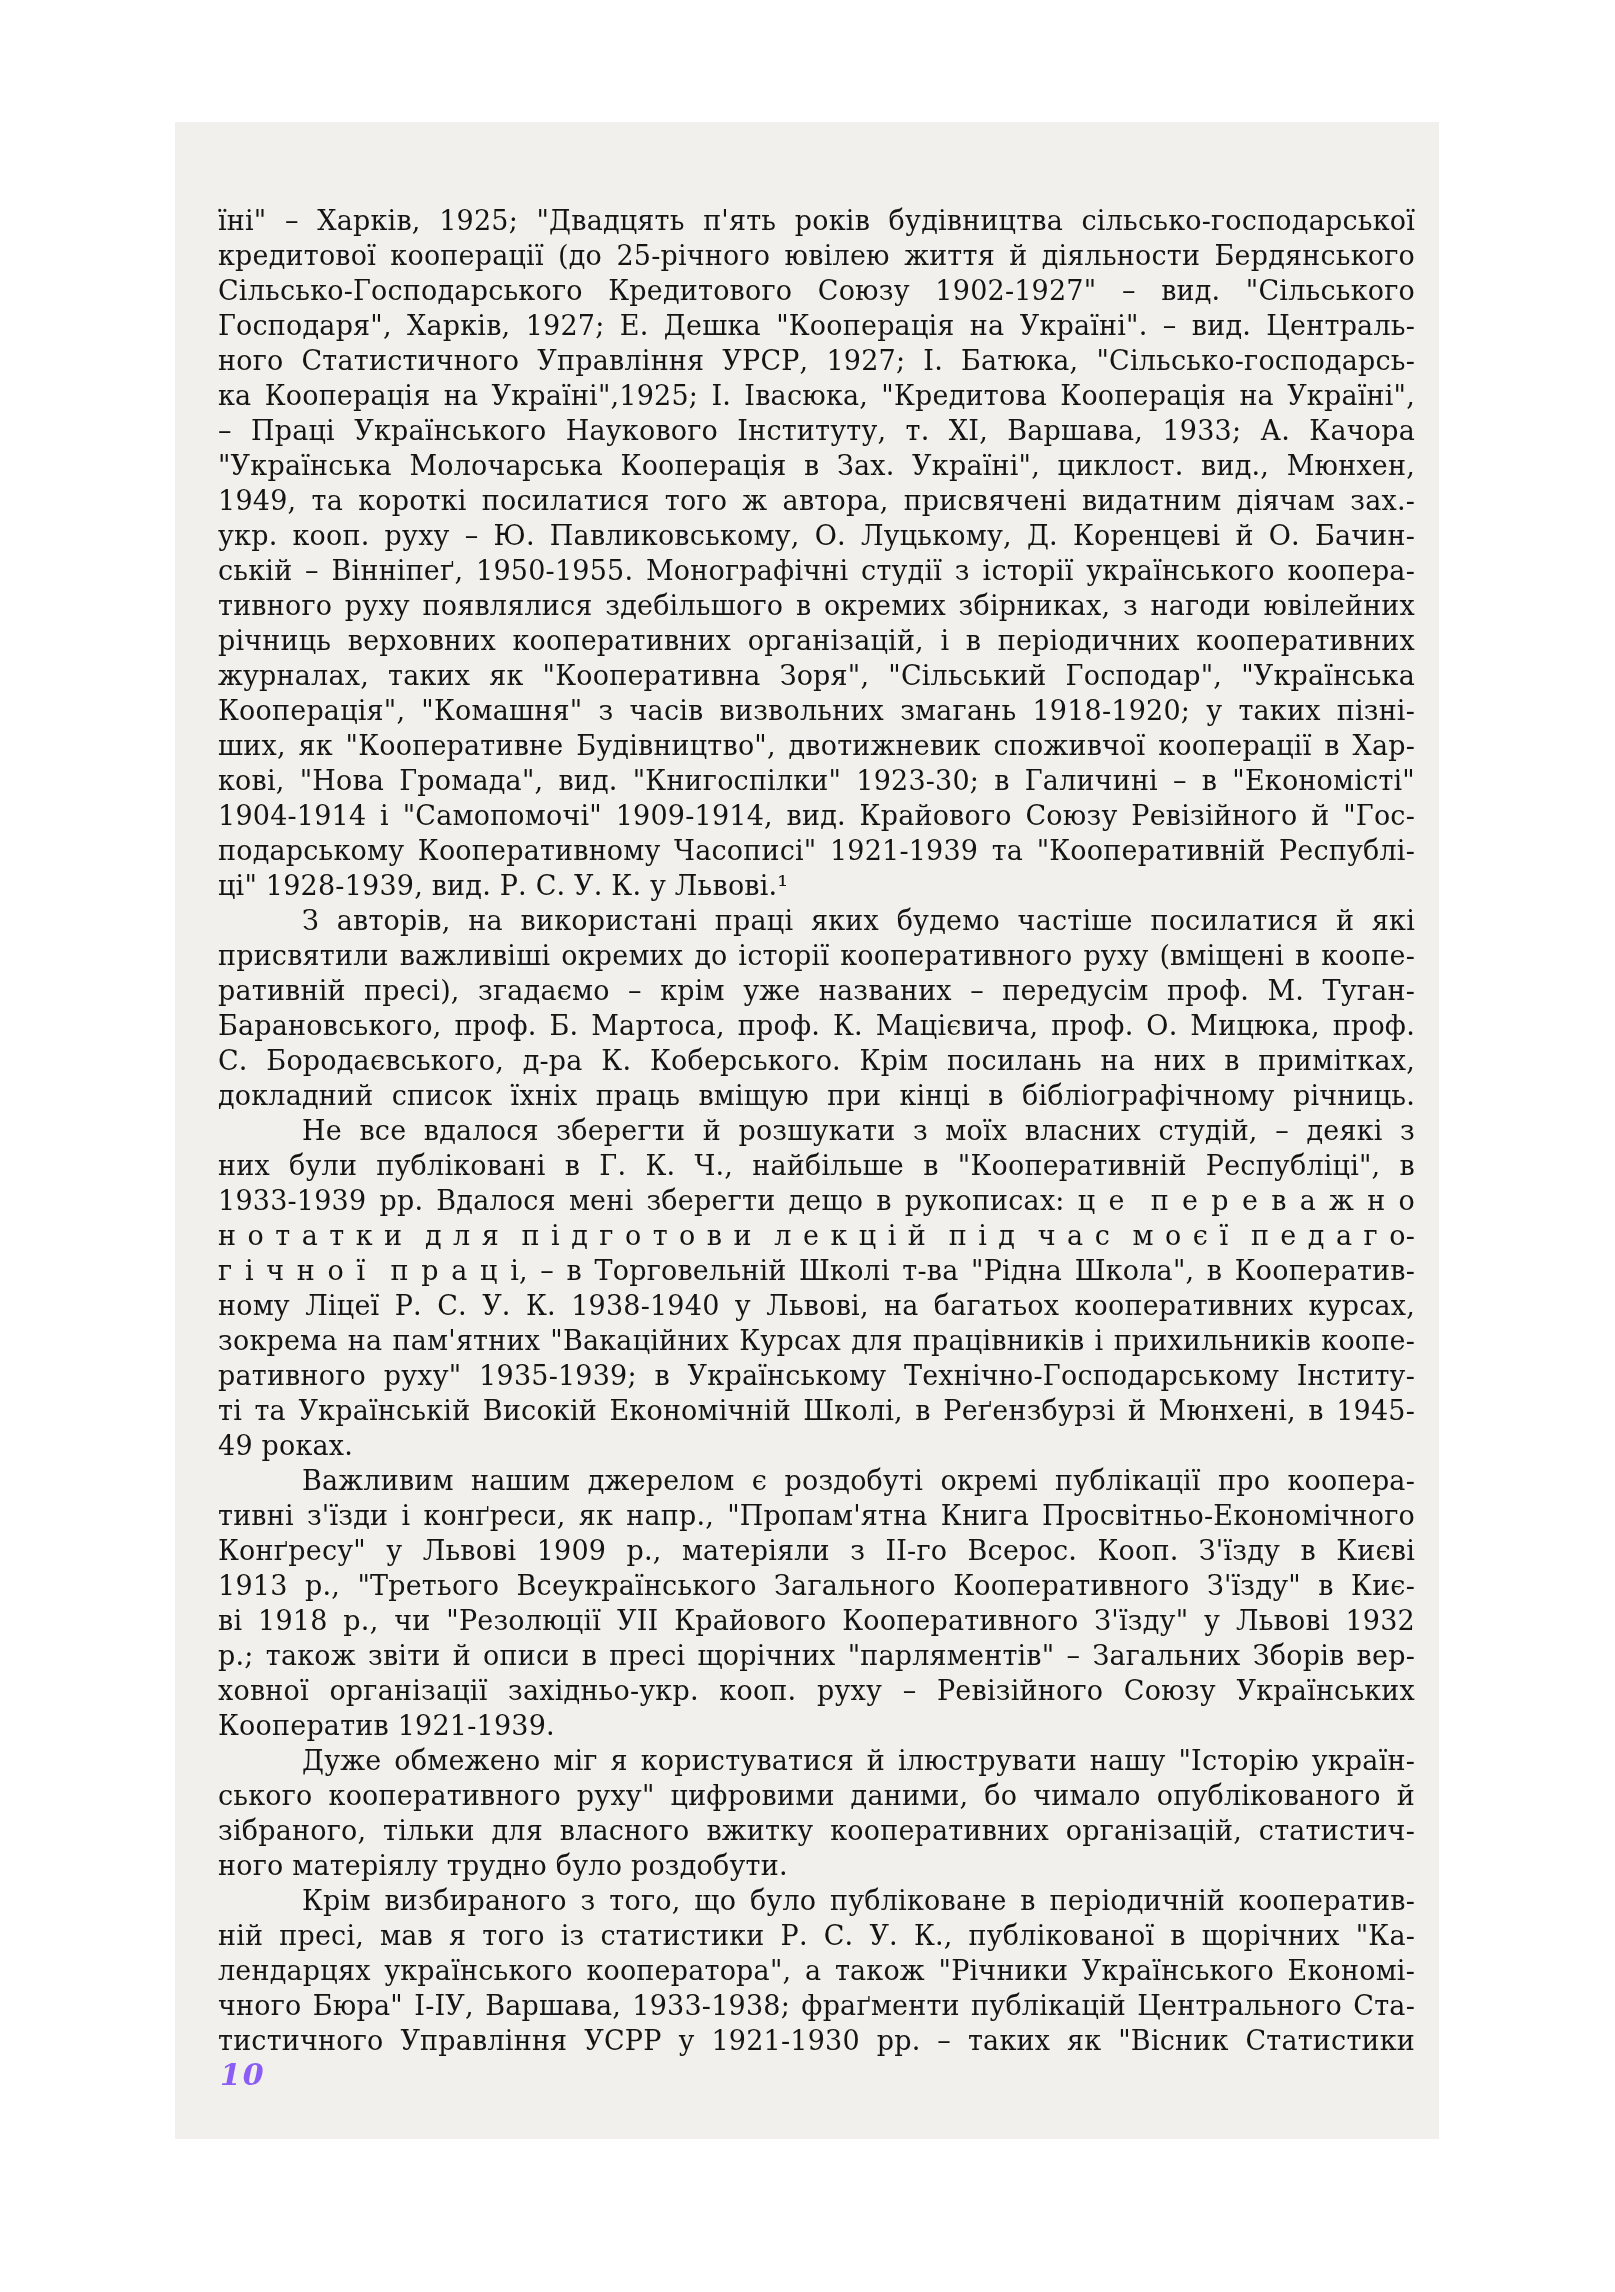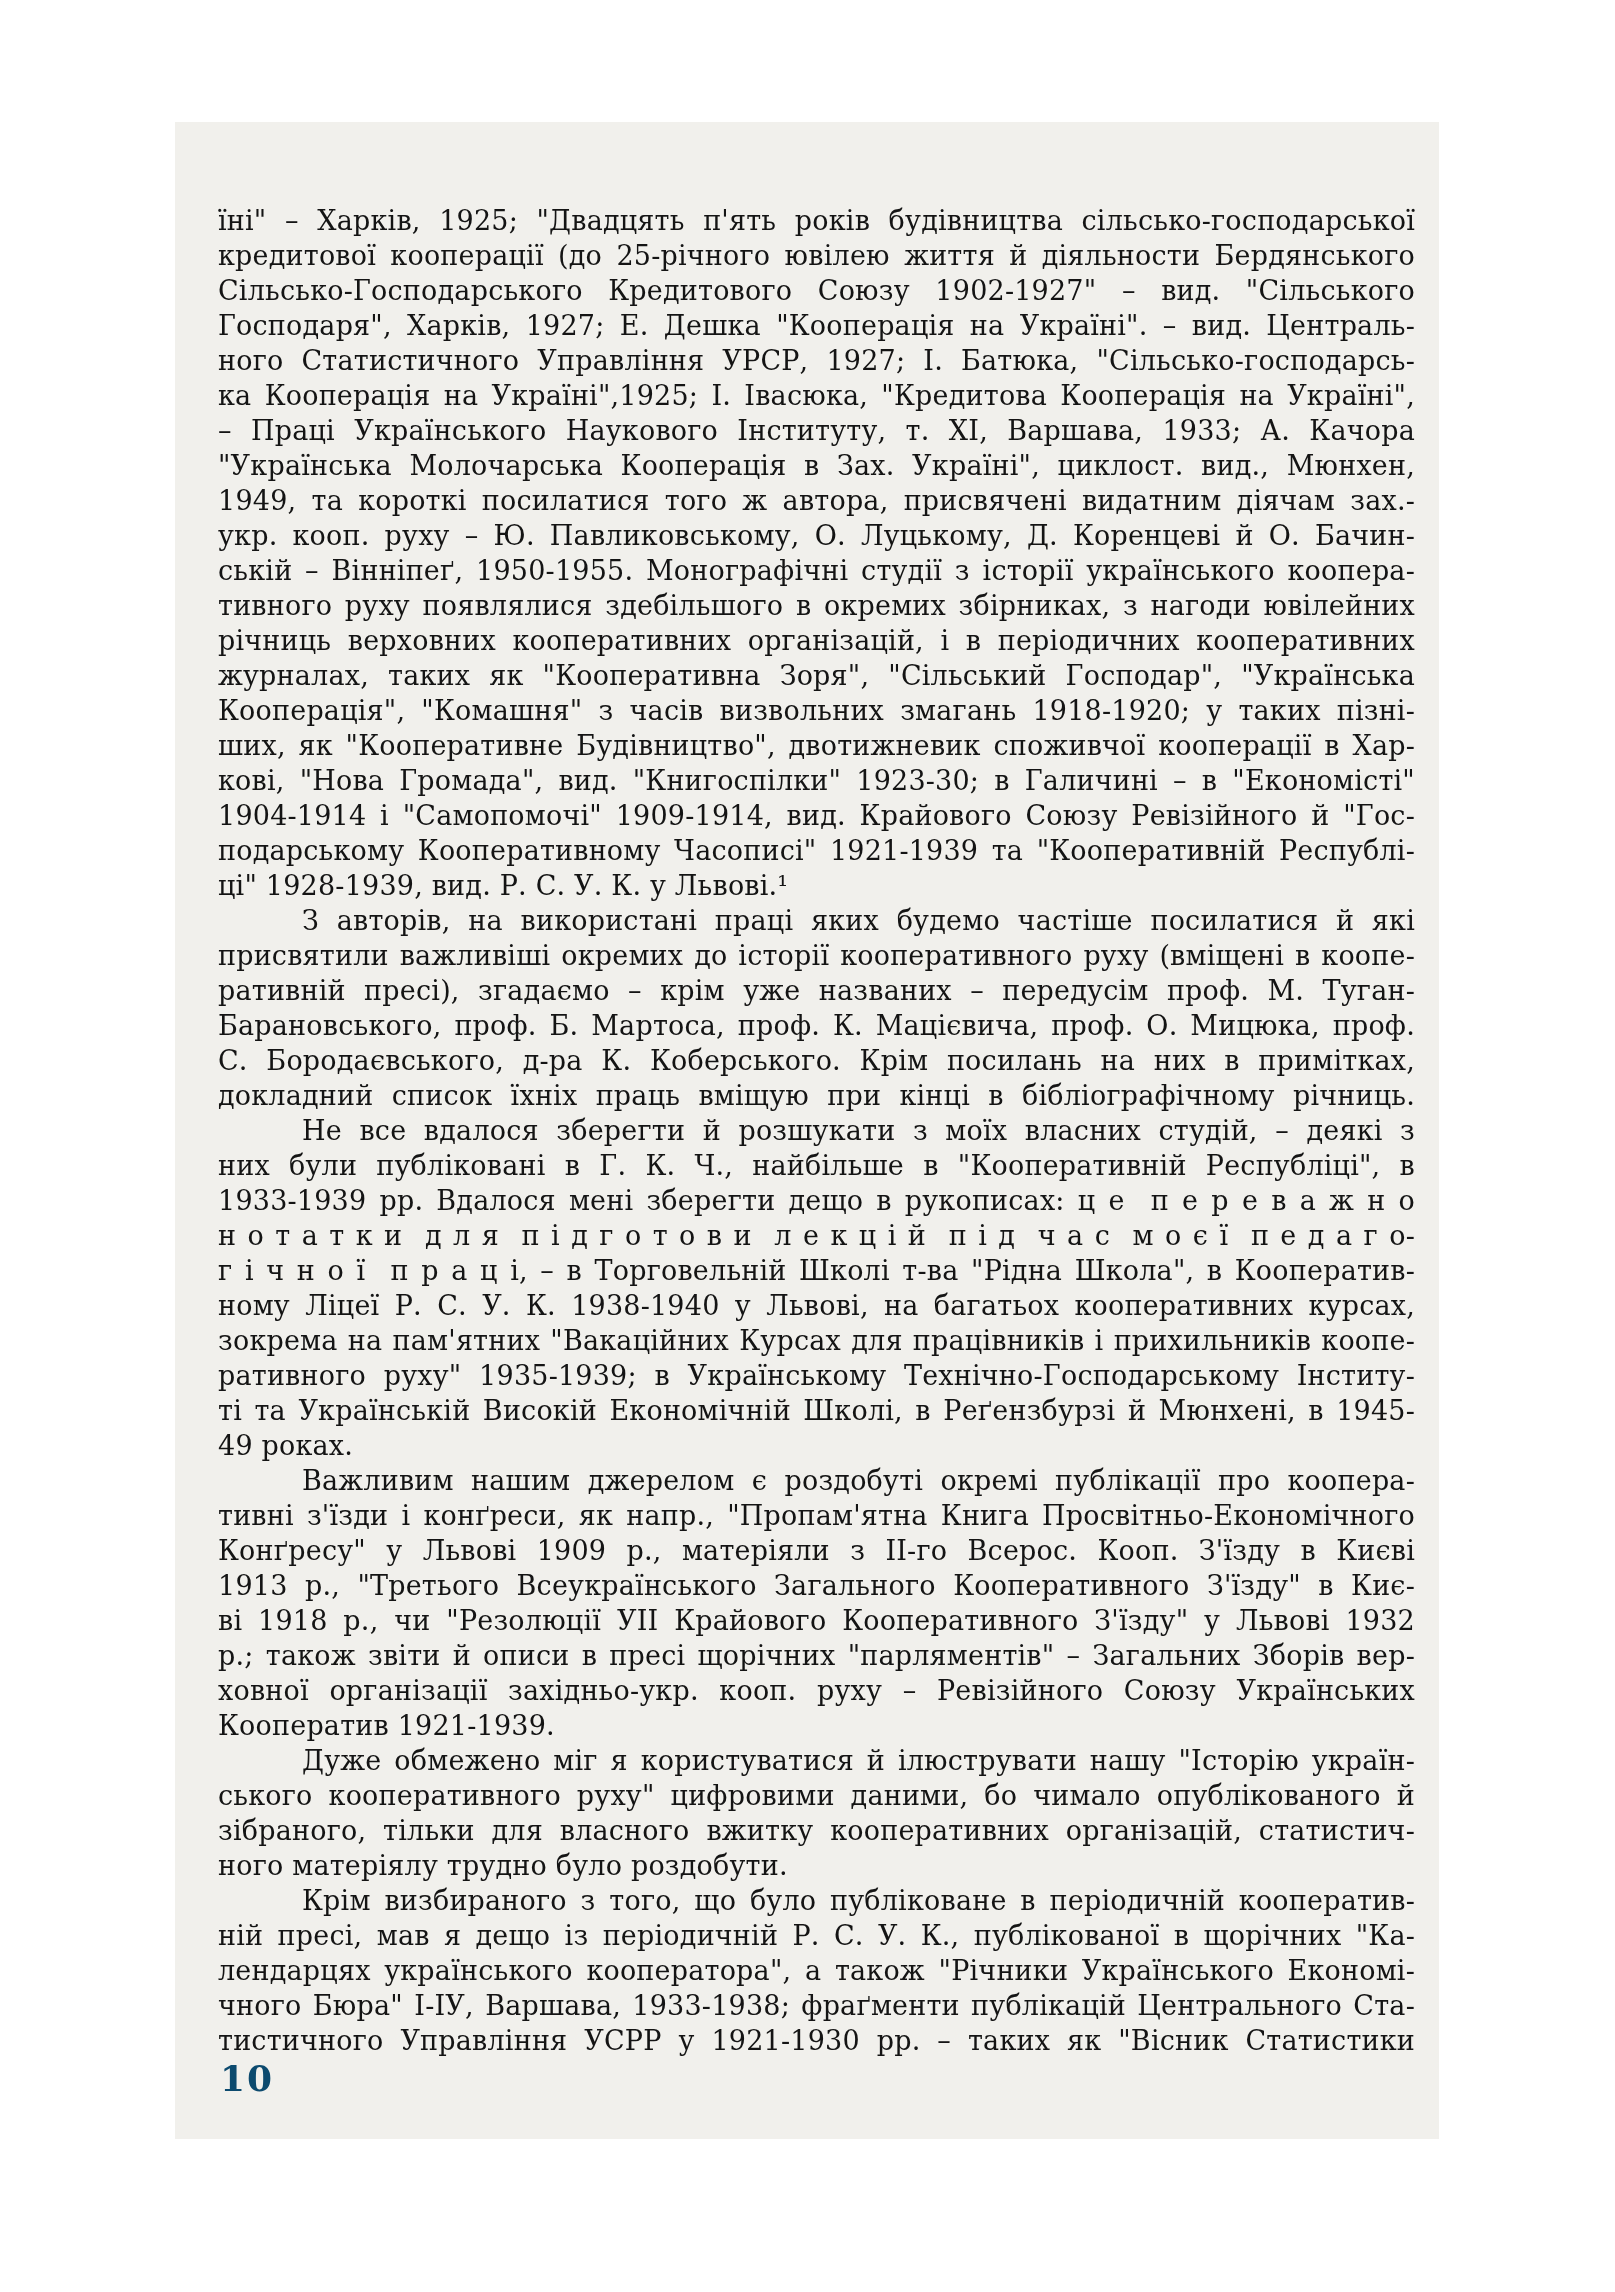--- a/index.html
+++ b/index.html
@@ -42,24 +42,25 @@
   .line.indent {
     text-indent: 84px;
   }
   .line.no-just {
     text-align-last: left;
   }
   .page-number {
     position: absolute;
     left: 220px;
     top: 2057px;
-    font-size: 36px;
+    font-size: 30px;
     font-weight: bold;
-    color: #0c4a6e;
+    color: #8b5cf6;
     letter-spacing: 1.9px;
+    font-style: italic;
   }
 </style>
 </head>
 <body>
 
 <div class="page-scan"></div>
 
 <div class="text-block">
 
 <div class="line">їні" – Харків, 1925; "Двадцять п'ять років будівництва сільсько-господарської</div>
@@ -104,20 +105,20 @@
     <div class="line">1913 р., "Третього Всеукраїнського Загального Кооперативного З'їзду" в Киє-</div>
     <div class="line">ві 1918 р., чи "Резолюції УІІ Крайового Кооперативного З'їзду"  у  Львові 1932</div>
     <div class="line">р.; також звіти й описи в пресі щорічних "парляментів" – Загальних Зборів вер-</div>
     <div class="line">ховної організації західньо-укр. кооп. руху – Ревізійного Союзу Українських</div>
     <div class="line no-just">Кооператив 1921-1939.</div>
     <div class="line indent">Дуже обмежено міг я користуватися й ілюструвати нашу "Історію україн-</div>
     <div class="line">ського кооперативного руху" цифровими даними, бо чимало опублікованого й</div>
     <div class="line">зібраного, тільки для власного вжитку кооперативних організацій, статистич-</div>
     <div class="line no-just">ного матеріялу трудно було роздобути.</div>
     <div class="line indent">Крім визбираного з того, що було публіковане в періодичній кооператив-</div>
-    <div class="line">ній пресі, мав я дещо із періодичній Р. С. У. К., публікованої в щорічних "Ка-</div>
+    <div class="line">ній пресі, мав я того із статистики Р. С. У. К., публікованої в щорічних "Ка-</div>
     <div class="line">лендарцях українського кооператора", а також "Річники Українського Економі-</div>
     <div class="line">чного Бюра" І-ІУ, Варшава, 1933-1938; фраґменти публікацій Центрального Ста-</div>
     <div class="line">тистичного Управління УСРР у 1921-1930 рр. – таких як "Вісник Статистики</div>
   </div>
 
 <div class="page-number">10</div>
 
 
 </body></html>

